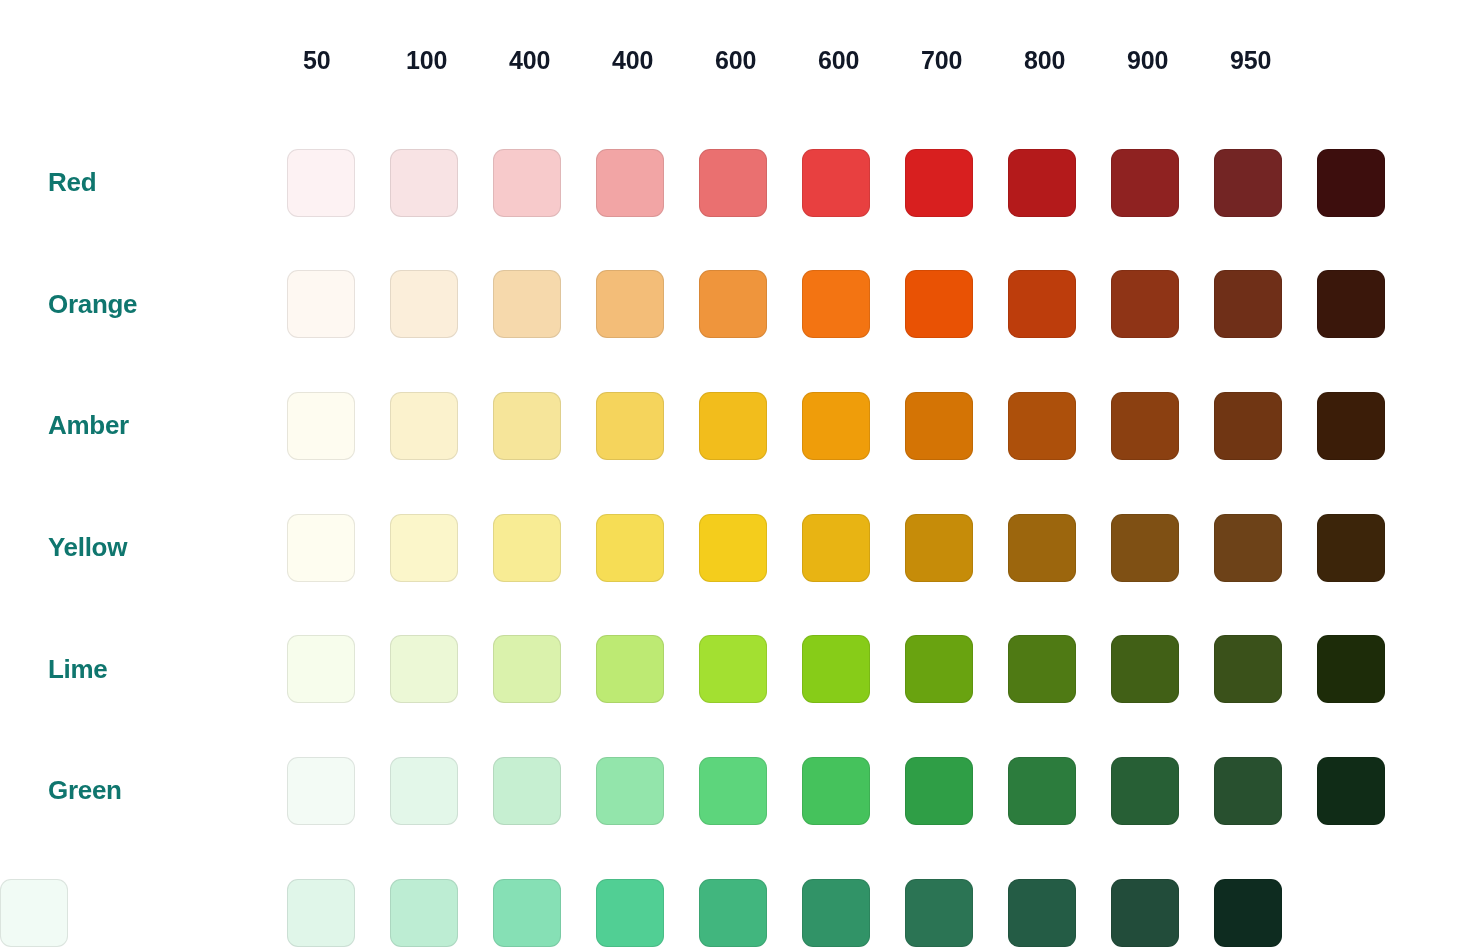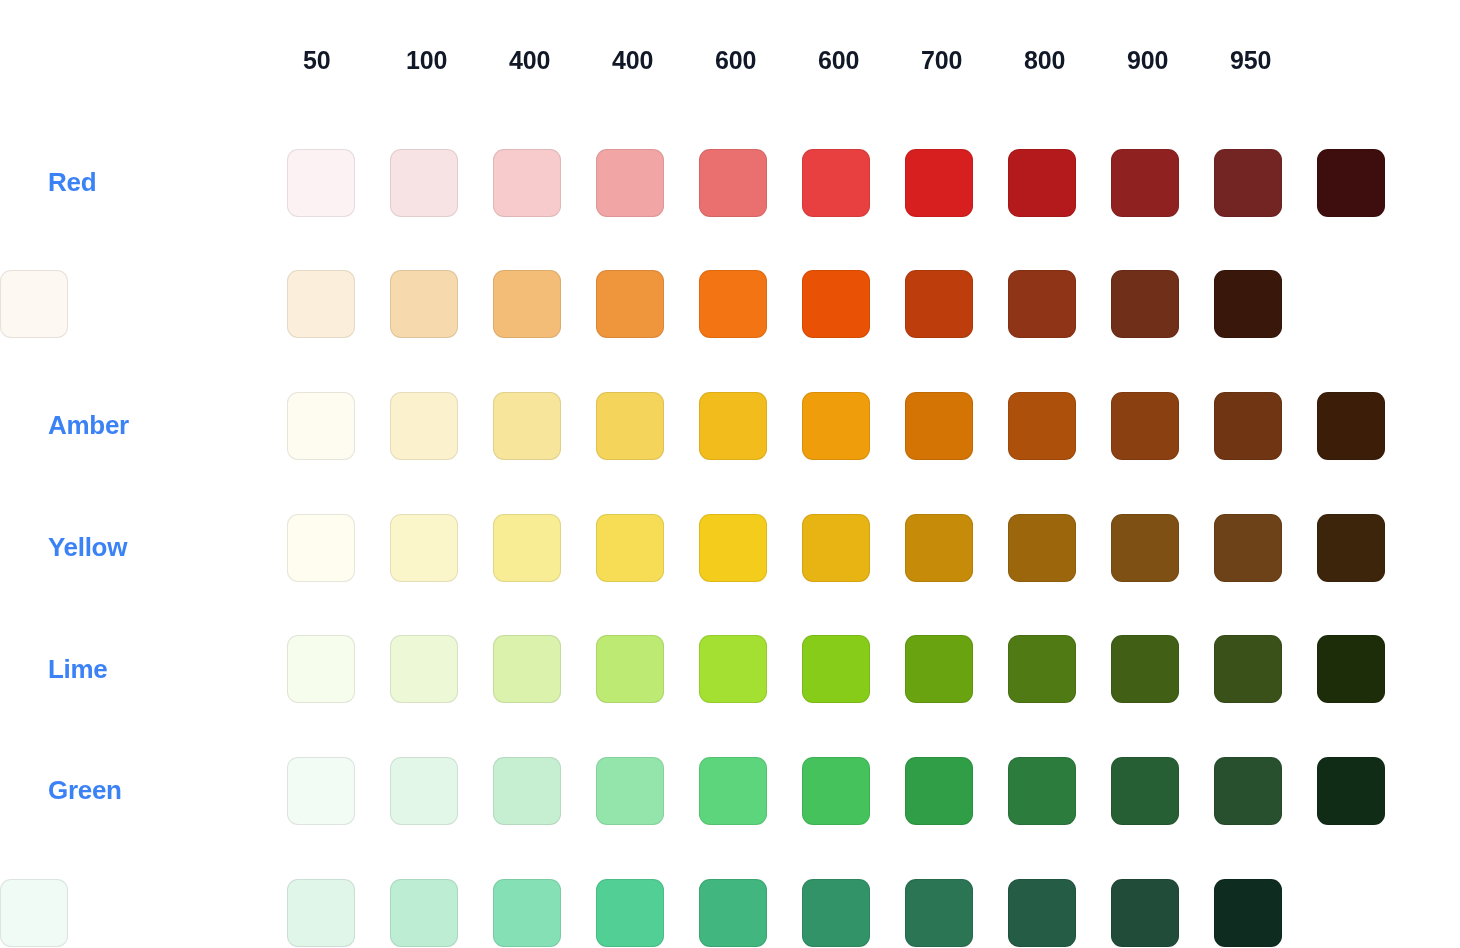--- a/index.html
+++ b/index.html
@@ -55,21 +55,21 @@
     padding-left: 16px;
     box-sizing: border-box;
     user-select: none;
   }
 
   .row-header {
     grid-column: 1;
     font-size: 26px;
     font-weight: 700;
     letter-spacing: -0.3px;
-    color: #3b82f6;
+    color: #0f766e;
     padding-left: 48px;
     box-sizing: border-box;
     display: flex;
     align-items: center;
     user-select: none;
   }
 
   .swatch-cell {
     display: flex;
     align-items: center;
@@ -129,20 +129,21 @@
       </div>
       <div class="swatch-cell">
         <div class="swatch" style="background-color: rgb(143, 34, 33);"></div>
       </div>
       <div class="swatch-cell">
         <div class="swatch" style="background-color: rgb(115, 37, 36);"></div>
       </div>
       <div class="swatch-cell">
         <div class="swatch" style="background-color: rgb(61, 14, 13);"></div>
       </div>
+      <div class="row-header">Orange</div>
       <div class="swatch-cell">
         <div class="swatch" style="background-color: rgb(254, 248, 242);"></div>
       </div>
       <div class="swatch-cell">
         <div class="swatch" style="background-color: rgb(251, 238, 218);"></div>
       </div>
       <div class="swatch-cell">
         <div class="swatch" style="background-color: rgb(246, 217, 172);"></div>
       </div>
       <div class="swatch-cell">

